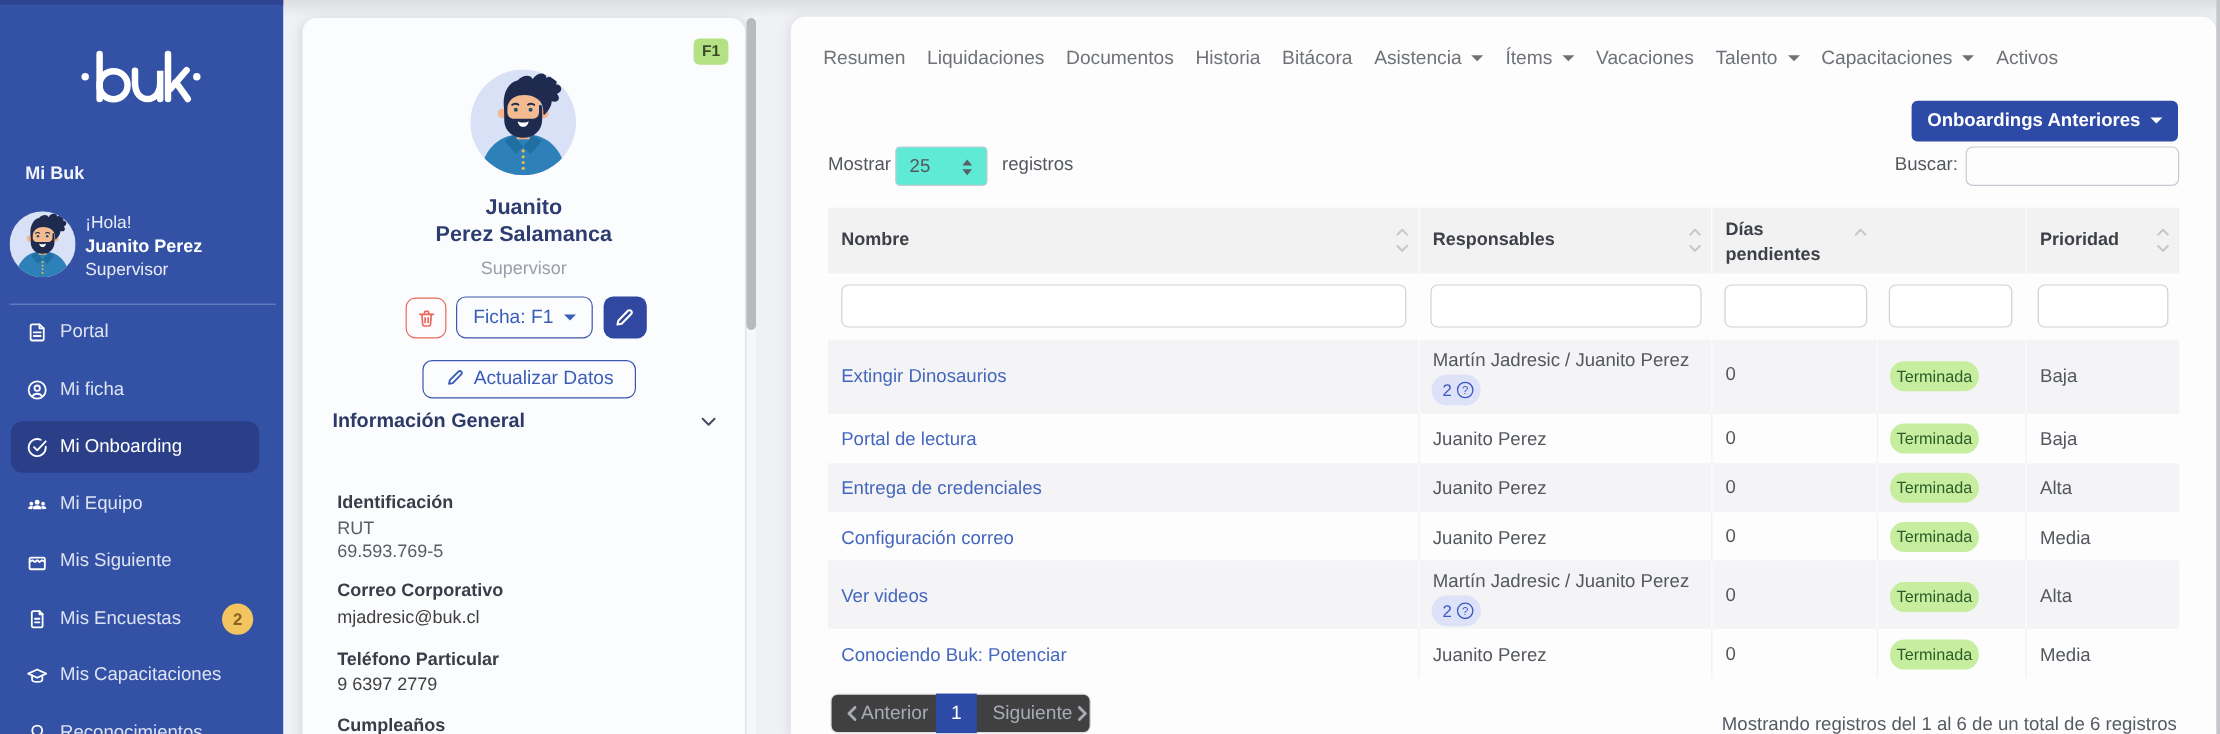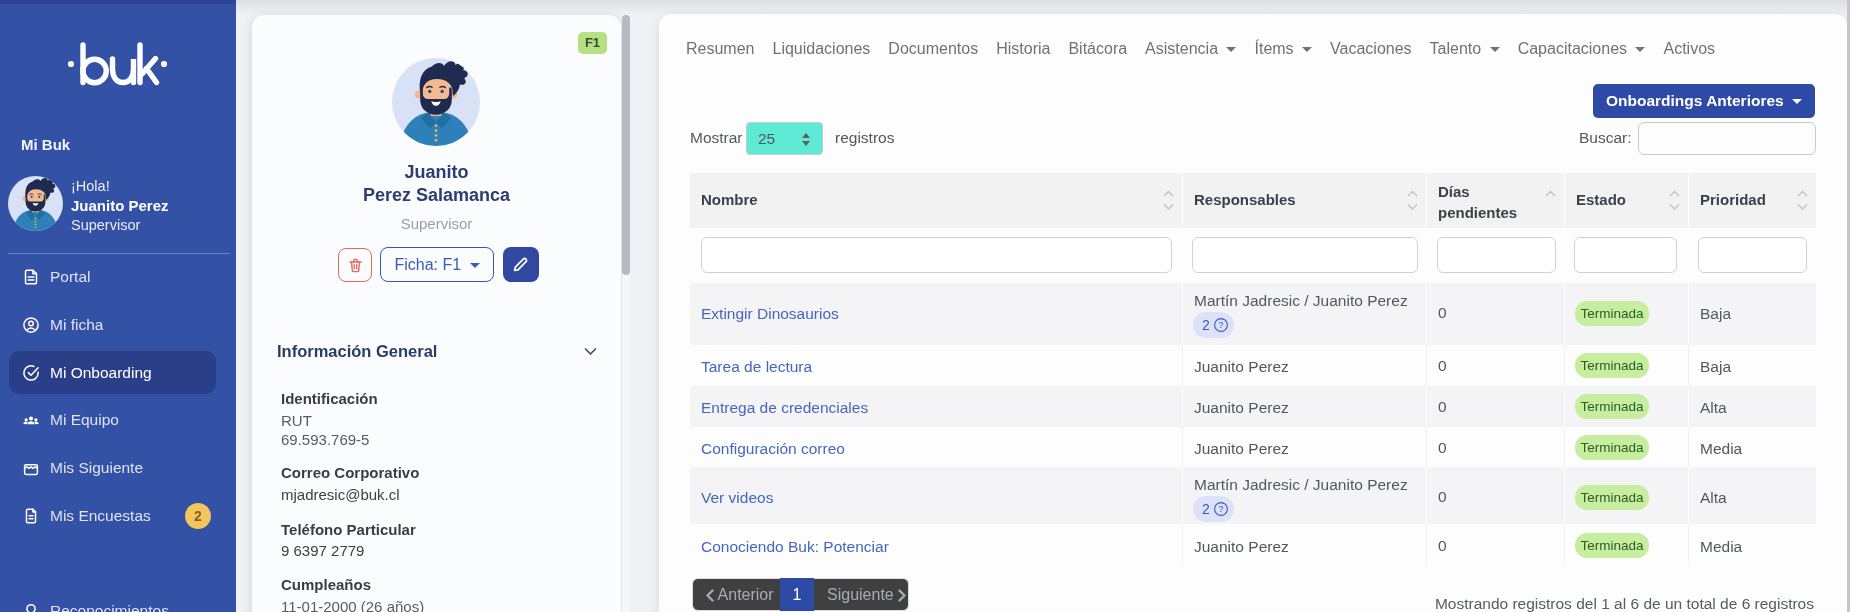--- a/index.html
+++ b/index.html
@@ -35,21 +35,21 @@
   #crole { position:absolute; left:0; top:200px; width:369px; text-align:center; color:#999fa8; font-size:15px; }
   .btn { position:absolute; border-radius:8px; }
   #btn-trash { left:86px; top:233px; width:34px; height:34px; border:1px solid #e8695a; background:#fcfcfe; }
   #btn-ficha { left:128px; top:232px; width:114px; height:35px; border:1px solid #3c56ac; background:#fbfcfe;
     color:#3a5db8; font-size:16px; text-align:center; line-height:33px; }
   #btn-edit  { left:251px; top:232px; width:36px; height:35px; background:#30489f; }
   #btn-act   { left:100px; top:285px; width:178px; height:32px; border:1px solid #3c56ac; background:#fbfcfe;
     color:#3a5db8; font-size:16px; text-align:center; line-height:30px; }
   #infogen { position:absolute; left:25px; top:327px; color:#2c3a68; font-size:16.5px; font-weight:bold; }
   #infochev { position:absolute; left:330px; top:328px; }
-  .fld { position:absolute; left:29px; font-size:15px; line-height:17px; }
+  .fld { position:absolute; left:29px; font-size:15px; line-height:17px;margin-top:20px; }
   .fld b { color:#383d48; }
   .fld .v { color:#575c66; }
   .fld a { color:#404040; text-decoration:none; }
 
   
   #cstrack { position:absolute; left:622px; top:15px; width:8px; height:597px; background:#f6f7f9; }
   #cscroll { position:absolute; left:622px; top:15px; width:8px; height:260px; background:#b8babf; border-radius:4px; }
 
   
   #panel { position:absolute; left:659px; top:14px; width:1188px; height:598px; background:#fdfdfe;
@@ -209,20 +209,27 @@
   <div class="mitem" style="top:493px">
       <span class="mi-ico"><svg viewBox="0 0 24 24" width="18" height="18" fill="none" stroke="#fff" stroke-width="2" stroke-linecap="round" stroke-linejoin="round">
           <path d="M14.5 3H7.8A1.8 1.8 0 0 0 6 4.8v14.4A1.8 1.8 0 0 0 7.8 21h8.4a1.8 1.8 0 0 0 1.8-1.8V6.5z"></path>
           <path d="M14.5 3v3.5H18"></path>
           <line x1="9.5" y1="11.5" x2="14.5" y2="11.5"></line>
           <line x1="9.5" y1="15.5" x2="14.5" y2="15.5"></line>
         </svg></span>
       <span class="mi-txt">Mis Encuestas</span>
       <span class="mbadge">2</span>
     </div>
+  <div class="mitem" style="top:540px">
+      <span class="mi-ico"><svg viewBox="0 0 24 24" width="18" height="18" fill="none" stroke="#fff" stroke-width="2" stroke-linecap="round" stroke-linejoin="round">
+          <path d="M2 9.8L12 5.2l10 4.6-10 4.6z"></path>
+          <path d="M6.3 11.8v4.4c0 1.5 2.6 2.7 5.7 2.7s5.7-1.2 5.7-2.7v-4.4"></path>
+        </svg></span>
+      <span class="mi-txt">Mis Capacitaciones</span>
+    </div>
   <div class="mitem" style="top:588px">
       <span class="mi-ico"><svg viewBox="0 0 24 24" width="18" height="18" fill="none" stroke="#fff" stroke-width="2" stroke-linecap="round" stroke-linejoin="round">
           <circle cx="12" cy="9" r="5.5"></circle>
           <path d="M8.8 13.5L7 21l5-3 5 3-1.8-7.5"></path>
         </svg></span>
       <span class="mi-txt">Reconocimientos</span>
     </div>
 </div>
 
 <div id="card">
@@ -265,20 +272,23 @@
         <line x1="10.2" y1="11" x2="10.2" y2="16.5"></line>
         <line x1="13.8" y1="11" x2="13.8" y2="16.5"></line>
       </svg>
     </div>
   <div class="btn" id="btn-ficha">Ficha: F1 <span class="caret" style="border-top-color:#3a5db8"></span></div>
   <div class="btn" id="btn-edit">
       <svg viewBox="0 0 24 24" width="19" height="19" style="position:absolute;left:8px;top:8px;" fill="none" stroke="#fff" stroke-width="2.2" stroke-linecap="round" stroke-linejoin="round">
         <path d="M4.5 19.5l1-4.2 10-10.2a2.3 2.3 0 0 1 3.3 0l.1.1a2.3 2.3 0 0 1 0 3.3l-10 10.2z"></path>
       </svg>
     </div>
+  <div class="btn" id="btn-act"><svg viewBox="0 0 24 24" width="17" height="17" style="position:relative;top:3px;margin-right:7px;" fill="none" stroke="#3a5db8" stroke-width="2.2" stroke-linecap="round" stroke-linejoin="round">
+        <path d="M4.5 19.5l1-4.2 10-10.2a2.3 2.3 0 0 1 3.3 0l.1.1a2.3 2.3 0 0 1 0 3.3l-10 10.2z"></path>
+      </svg>Actualizar Datos</div>
   <div id="infogen">Información General</div>
   <div id="infochev"><svg viewBox="0 0 24 24" width="17" height="17" fill="none" stroke="#454f63" stroke-width="2.4" stroke-linecap="round" stroke-linejoin="round">
         <polyline points="5,8.5 12,15.5 19,8.5"></polyline>
       </svg></div>
   <div class="fld" style="top:375px"><b>Identificación</b></div>
   <div class="fld" style="top:397px"><span class="v">RUT</span></div>
   <div class="fld" style="top:416px"><span class="v">69.593.769-5</span></div>
   <div class="fld" style="top:449px"><b>Correo Corporativo</b></div>
   <div class="fld" style="top:471px"><a>mjadresic@buk.cl</a></div>
   <div class="fld" style="top:506px"><b>Teléfono Particular</b></div>
@@ -320,27 +330,20 @@
           <path d="M1.5,7.5 L5.5,3.5 L9.5,7.5" stroke="#c6c7cb" stroke-width="1.7" fill="none" stroke-linecap="round" stroke-linejoin="round"></path>
           <path d="M1.5,17 L5.5,21 L9.5,17" stroke="#c6c7cb" stroke-width="1.7" fill="none" stroke-linecap="round" stroke-linejoin="round"></path>
         </svg>
       </div>
     <div class="th c3">
         <span class="txt" style="top:8px; line-height:21px;">Días<br>pendientes</span>
         <svg class="sort" width="11" height="25" viewBox="0 0 11 25">
           <path d="M1.5,7.5 L5.5,3.5 L9.5,7.5" stroke="#c6c7cb" stroke-width="1.7" fill="none" stroke-linecap="round" stroke-linejoin="round"></path>
         </svg>
       </div>
-    <div class="th c4">
-        <span class="txt">Estado</span>
-        <svg class="sort" width="11" height="25" viewBox="0 0 11 25">
-          <path d="M1.5,7.5 L5.5,3.5 L9.5,7.5" stroke="#c6c7cb" stroke-width="1.7" fill="none" stroke-linecap="round" stroke-linejoin="round"></path>
-          <path d="M1.5,17 L5.5,21 L9.5,17" stroke="#c6c7cb" stroke-width="1.7" fill="none" stroke-linecap="round" stroke-linejoin="round"></path>
-        </svg>
-      </div>
     <div class="th c5">
         <span class="txt">Prioridad</span>
         <svg class="sort" width="11" height="25" viewBox="0 0 11 25">
           <path d="M1.5,7.5 L5.5,3.5 L9.5,7.5" stroke="#c6c7cb" stroke-width="1.7" fill="none" stroke-linecap="round" stroke-linejoin="round"></path>
           <path d="M1.5,17 L5.5,21 L9.5,17" stroke="#c6c7cb" stroke-width="1.7" fill="none" stroke-linecap="round" stroke-linejoin="round"></path>
         </svg>
       </div>
   </div>
   <div class="trow" id="tfilter">
     <div class="fin" style="left:11px; width:471px;"></div>
@@ -370,21 +373,21 @@
     <div class="cell c4">
         <span class="pill-g" style="top:18px">Terminada</span>
       </div>
     <div class="cell c5">
         <span class="rtxt" style="top:22px">Baja</span>
       </div>
   </div>
 
   <div class="trow row" style="top:331px; height:41px;">
     <div class="cell c1">
-        <span class="rtxt" style="top:13px"><a>Tarea de lectura</a></span>
+        <span class="rtxt" style="top:13px"><a>Portal de lectura</a></span>
       </div>
     <div class="cell c2">
         <span class="rtxt" style="top:13px">Juanito Perez</span>
       </div>
     <div class="cell c3">
         <span class="rtxt" style="top:12px">0</span>
       </div>
     <div class="cell c4">
         <span class="pill-g" style="top:8px">Terminada</span>
       </div>

